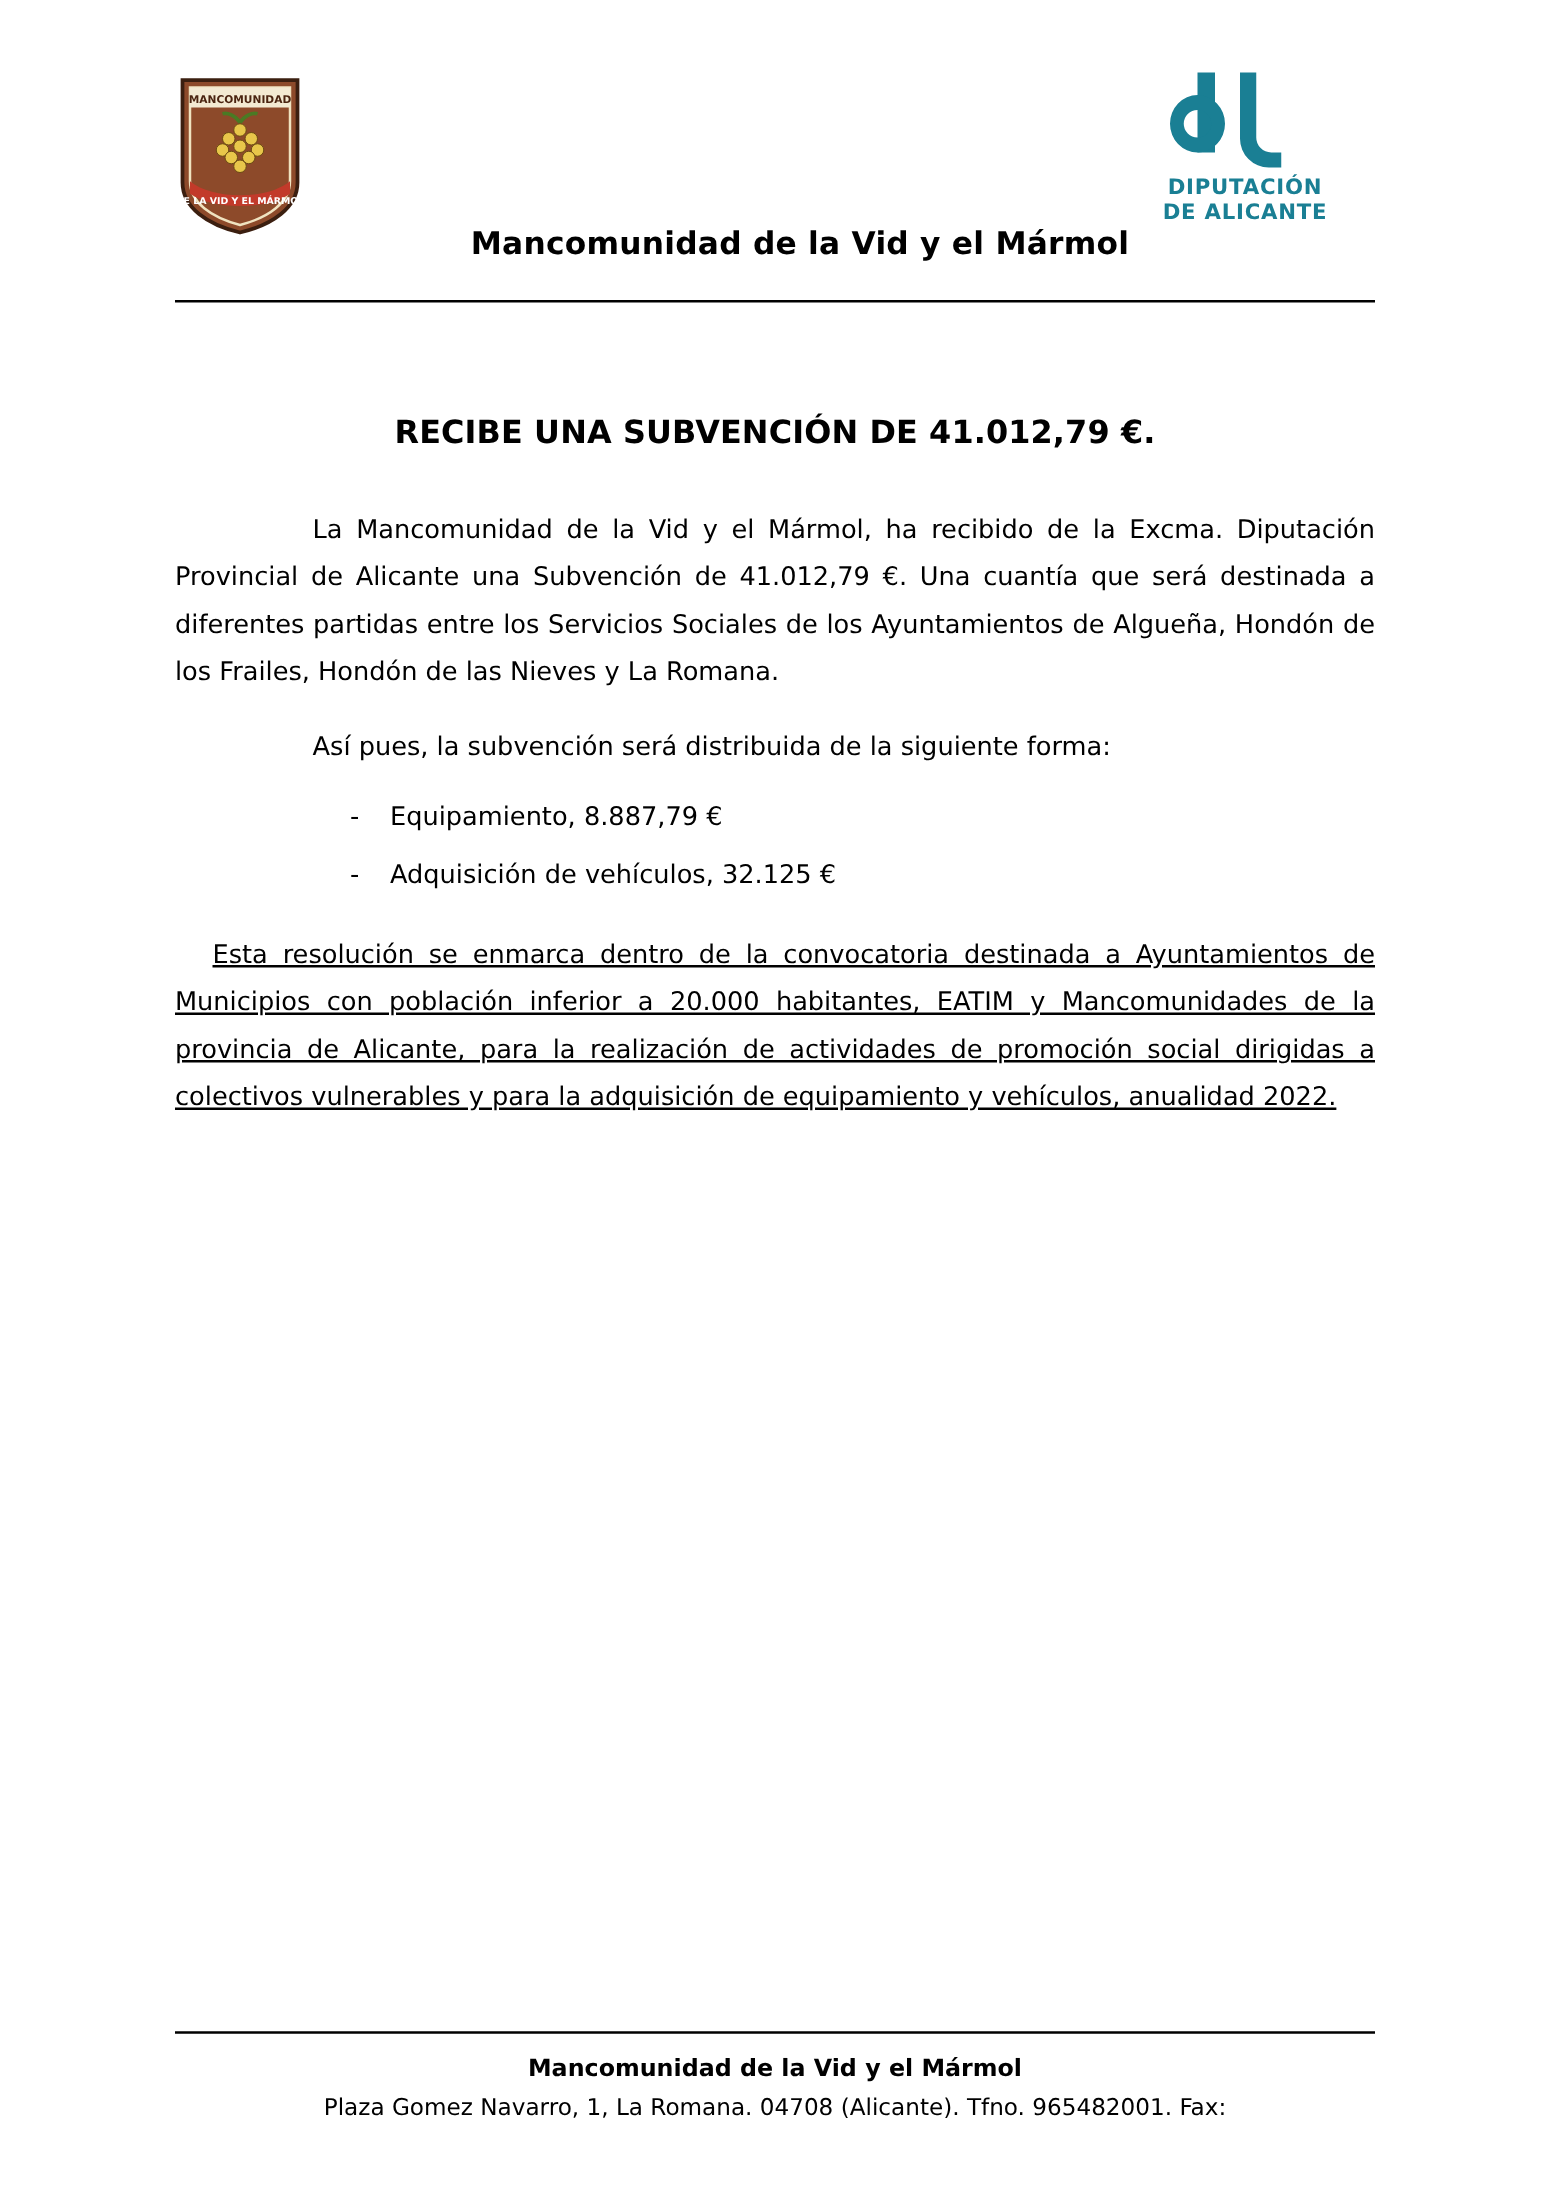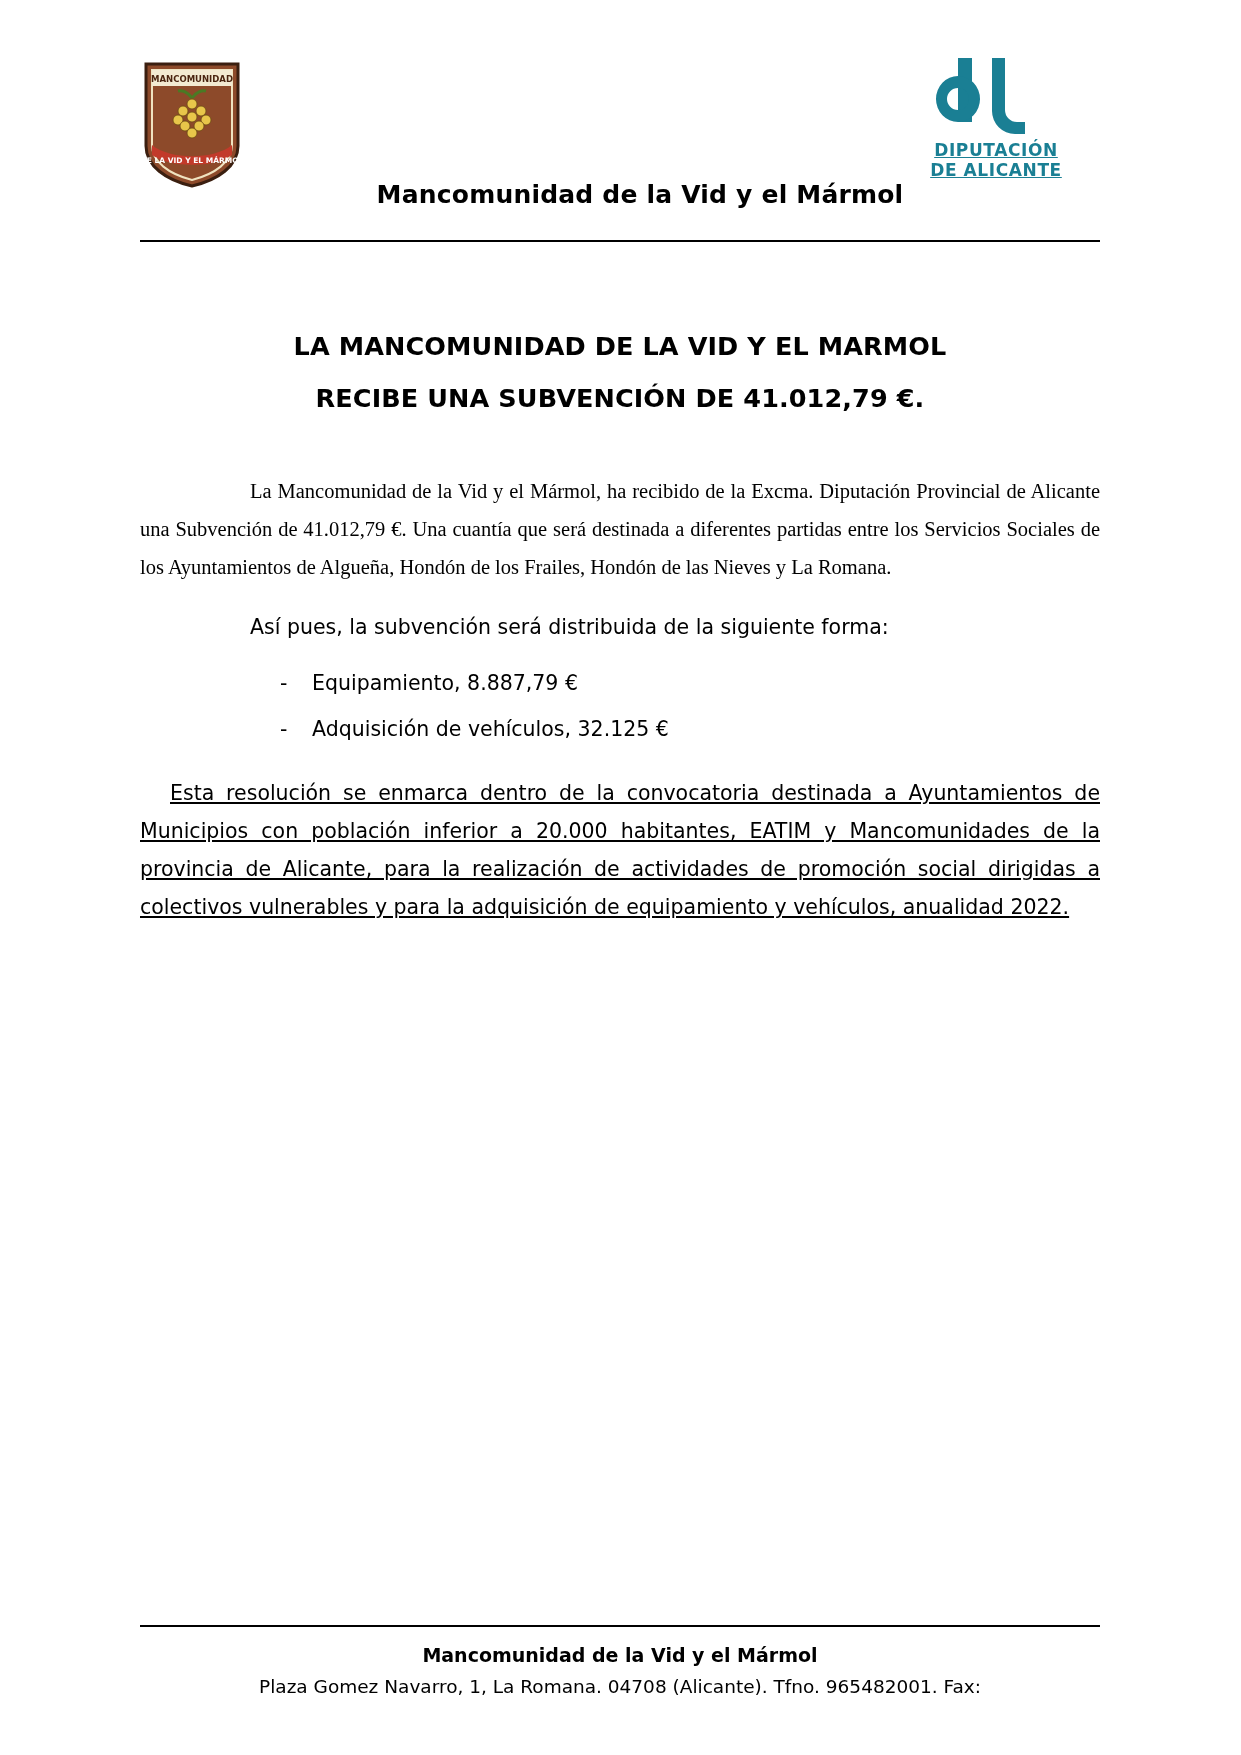--- a/index.html
+++ b/index.html
@@ -64,21 +64,20 @@
     height: 92px;
   }
   .dip-mark svg { display:block; margin: 0 auto; }
   .dip-text {
     font-family: "DejaVu Sans", sans-serif;
     font-weight: bold;
     color: #1a7f94;
     font-size: 17px;
     letter-spacing: 0.6px;
     line-height: 20px;
-    text-decoration: underline;
   }
 
   .header-title {
     position: absolute;
     left: 150px;
     top: 132px;
     width: 700px;
     text-align: center;
     font-size: 25px;
     font-weight: bold;
@@ -115,21 +114,21 @@
   }
 
   .para {
     font-size: 20.5px;
     line-height: 38px;
     text-align: justify;
     text-justify: inter-word;
     margin: 0 0 0 0;
     padding: 0;
   }
-  .para.first { margin-top: 48px; text-indent: 110px; font-family: Liberation Serif, serif; }
+  .para.first { margin-top: 32px; text-indent: 110px; }
   .para.second { margin-top: 22px; text-indent: 110px; text-align: left; }
   .para.last { margin-top: 22px; text-indent: 30px; text-decoration: underline; }
 
   .bullets {
     margin: 14px 0 0 0;
     padding: 0;
     list-style: none;
   }
   .bullets li {
     font-size: 20.5px;
@@ -218,21 +217,20 @@
       </div>
 
       <div class="header-title">Mancomunidad de la Vid y el Mármol</div>
     </div>
   </div>
 
   <div class="header-rule"></div>
 
   <div class="content">
     <div class="doc-title">
-      <div>LA MANCOMUNIDAD DE LA VID Y EL MARMOL</div>
       <div>RECIBE UNA SUBVENCIÓN DE 41.012,79 €.</div>
     </div>
 
     <p class="para first">La Mancomunidad de la Vid y el Mármol, ha recibido de la Excma. Diputación Provincial de Alicante una Subvención de 41.012,79 €. Una cuantía que será destinada a diferentes partidas entre los Servicios Sociales de los Ayuntamientos de Algueña, Hondón de los Frailes, Hondón de las Nieves y La Romana.</p>
 
     <p class="para second">Así pues, la subvención será distribuida de la siguiente forma:</p>
 
     <ul class="bullets">
       <li>
         <span class="dash">-</span>

